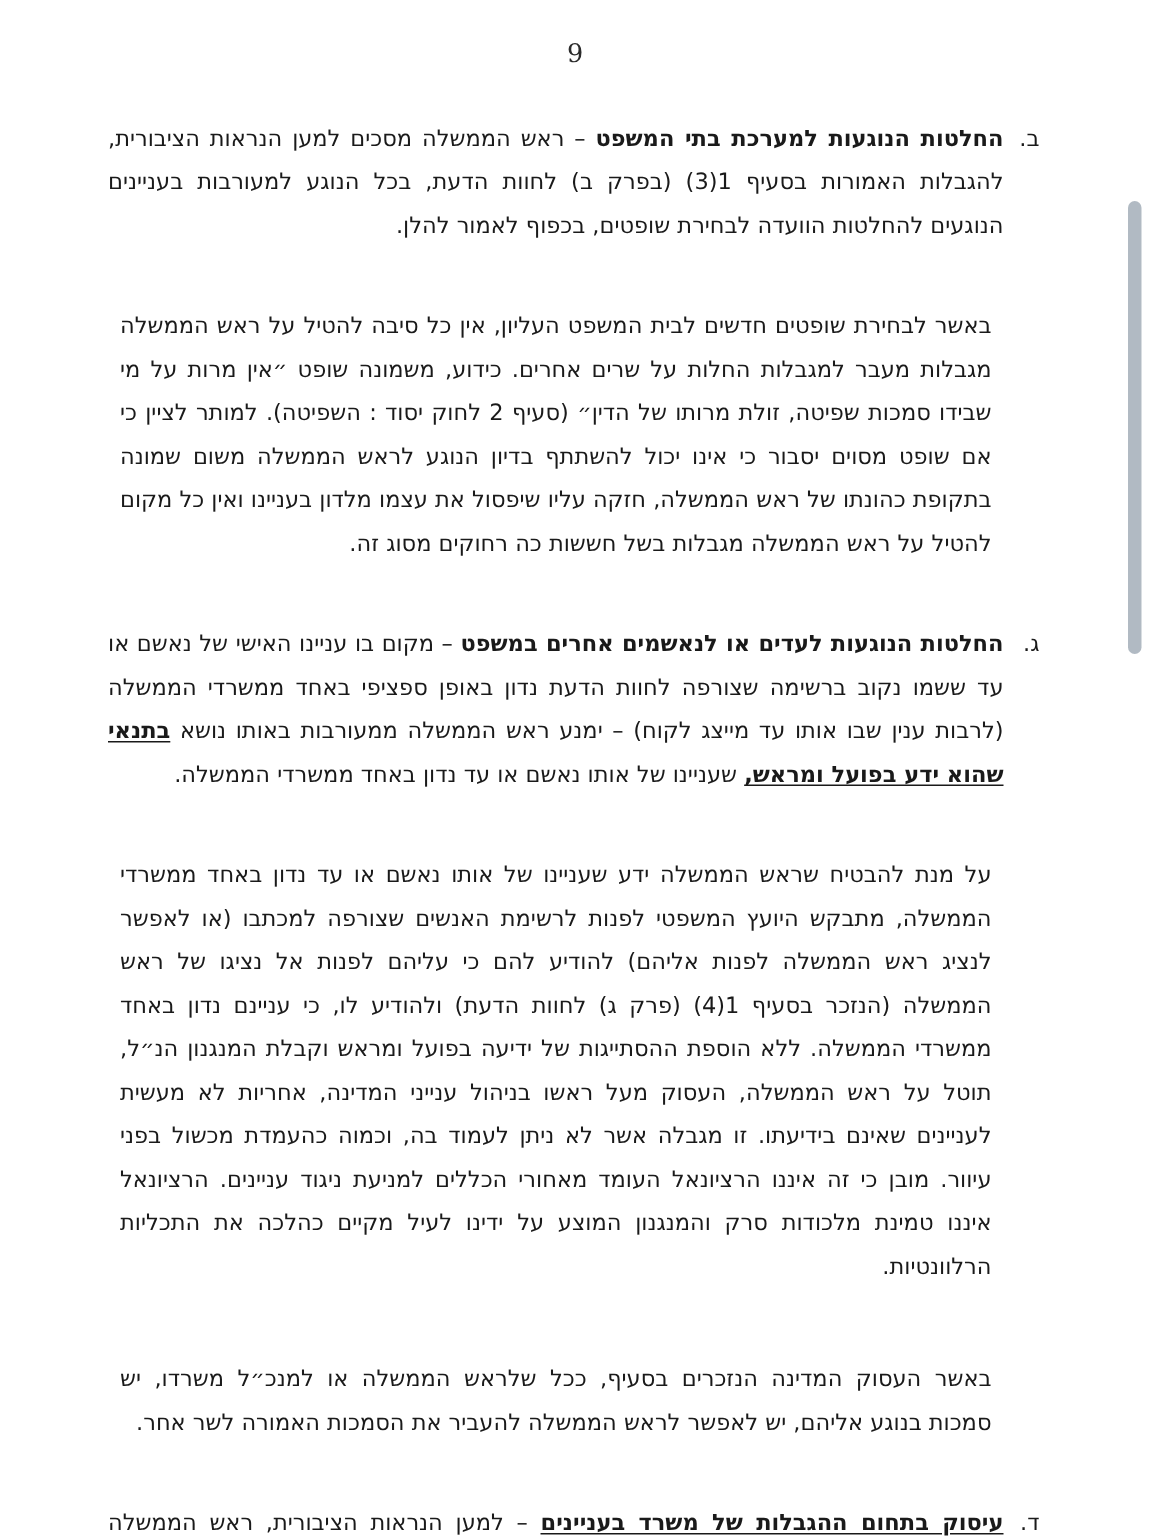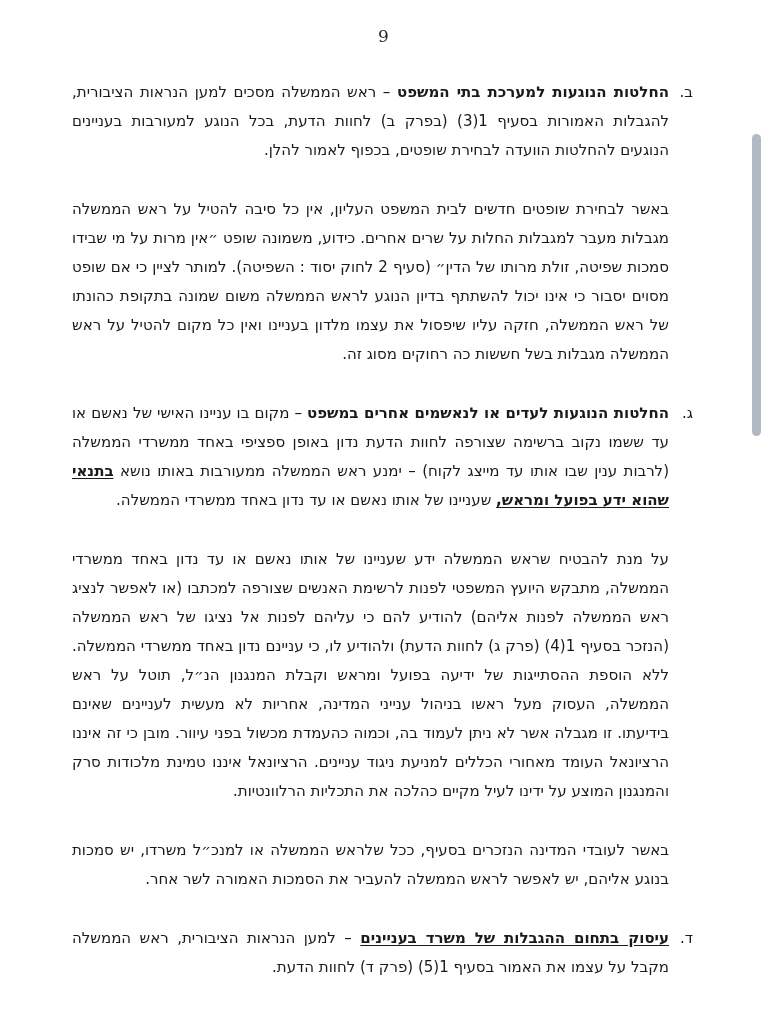--- a/index.html
+++ b/index.html
@@ -76,21 +76,21 @@
     text-justify: inter-word;
     hyphens: none;
   }
 
   
   .para {
     font-size: 15px;
     line-height: 29px;
     text-align: justify;
     text-justify: inter-word;
-    margin: 0;
+    margin: 8px;
     padding-right: 26px;
     box-sizing: border-box;
   }
 
   .gap-lg { height: 30px; }
 
   strong.lead {
     font-weight: 700;
   }
   strong.lead-u {
@@ -152,21 +152,21 @@
         <strong class="lead">החלטות הנוגעות לעדים או לנאשמים אחרים במשפט</strong><span> – </span><span>מקום בו עניינו האישי של נאשם או עד ששמו נקוב ברשימה שצורפה לחוות הדעת נדון באופן ספציפי באחד ממשרדי הממשלה (לרבות ענין שבו אותו עד מייצג לקוח) – ימנע ראש הממשלה ממעורבות באותו נושא </span><span class="bu">בתנאי שהוא ידע בפועל ומראש,</span><span> שעניינו של אותו נאשם או עד נדון באחד ממשרדי הממשלה.</span>
       </div>
     </div>
 
     <div class="gap-lg"></div>
 
     <p class="para">על מנת להבטיח שראש הממשלה ידע שעניינו של אותו נאשם או עד נדון באחד ממשרדי הממשלה, מתבקש היועץ המשפטי לפנות לרשימת האנשים שצורפה למכתבו (או לאפשר לנציג ראש הממשלה לפנות אליהם) להודיע להם כי עליהם לפנות אל נציגו של ראש הממשלה (הנזכר בסעיף 1(4) (פרק ג) לחוות הדעת) ולהודיע לו, כי עניינם נדון באחד ממשרדי הממשלה. ללא הוספת ההסתייגות של ידיעה בפועל ומראש וקבלת המנגנון הנ״ל, תוטל על ראש הממשלה, העסוק מעל ראשו בניהול ענייני המדינה, אחריות לא מעשית לעניינים שאינם בידיעתו. זו מגבלה אשר לא ניתן לעמוד בה, וכמוה כהעמדת מכשול בפני עיוור. מובן כי זה איננו הרציונאל העומד מאחורי הכללים למניעת ניגוד עניינים. הרציונאל איננו טמינת מלכודות סרק והמנגנון המוצע על ידינו לעיל מקיים כהלכה את התכליות הרלוונטיות.</p>
 
     <div class="gap-lg"></div>
 
-    <p class="para">באשר לעובדי המדינה הנזכרים בסעיף, ככל שלראש הממשלה או למנכ״ל משרדו, יש סמכות בנוגע אליהם, יש לאפשר לראש הממשלה להעביר את הסמכות האמורה לשר אחר.</p>
+    <p class="para">באשר העסוק המדינה הנזכרים בסעיף, ככל שלראש הממשלה או למנכ״ל משרדו, יש סמכות בנוגע אליהם, יש לאפשר לראש הממשלה להעביר את הסמכות האמורה לשר אחר.</p>
 
     <div class="gap-lg"></div>
 
     <div class="clause">
       <div class="clause-marker">ד.</div>
       <div class="clause-body">
         <strong class="lead-u">עיסוק בתחום ההגבלות של משרד בעניינים</strong><span> – </span><span>למען הנראות הציבורית, ראש הממשלה מקבל על עצמו את האמור בסעיף 1(5) (פרק ד) לחוות הדעת.</span>
       </div>
     </div>
 

